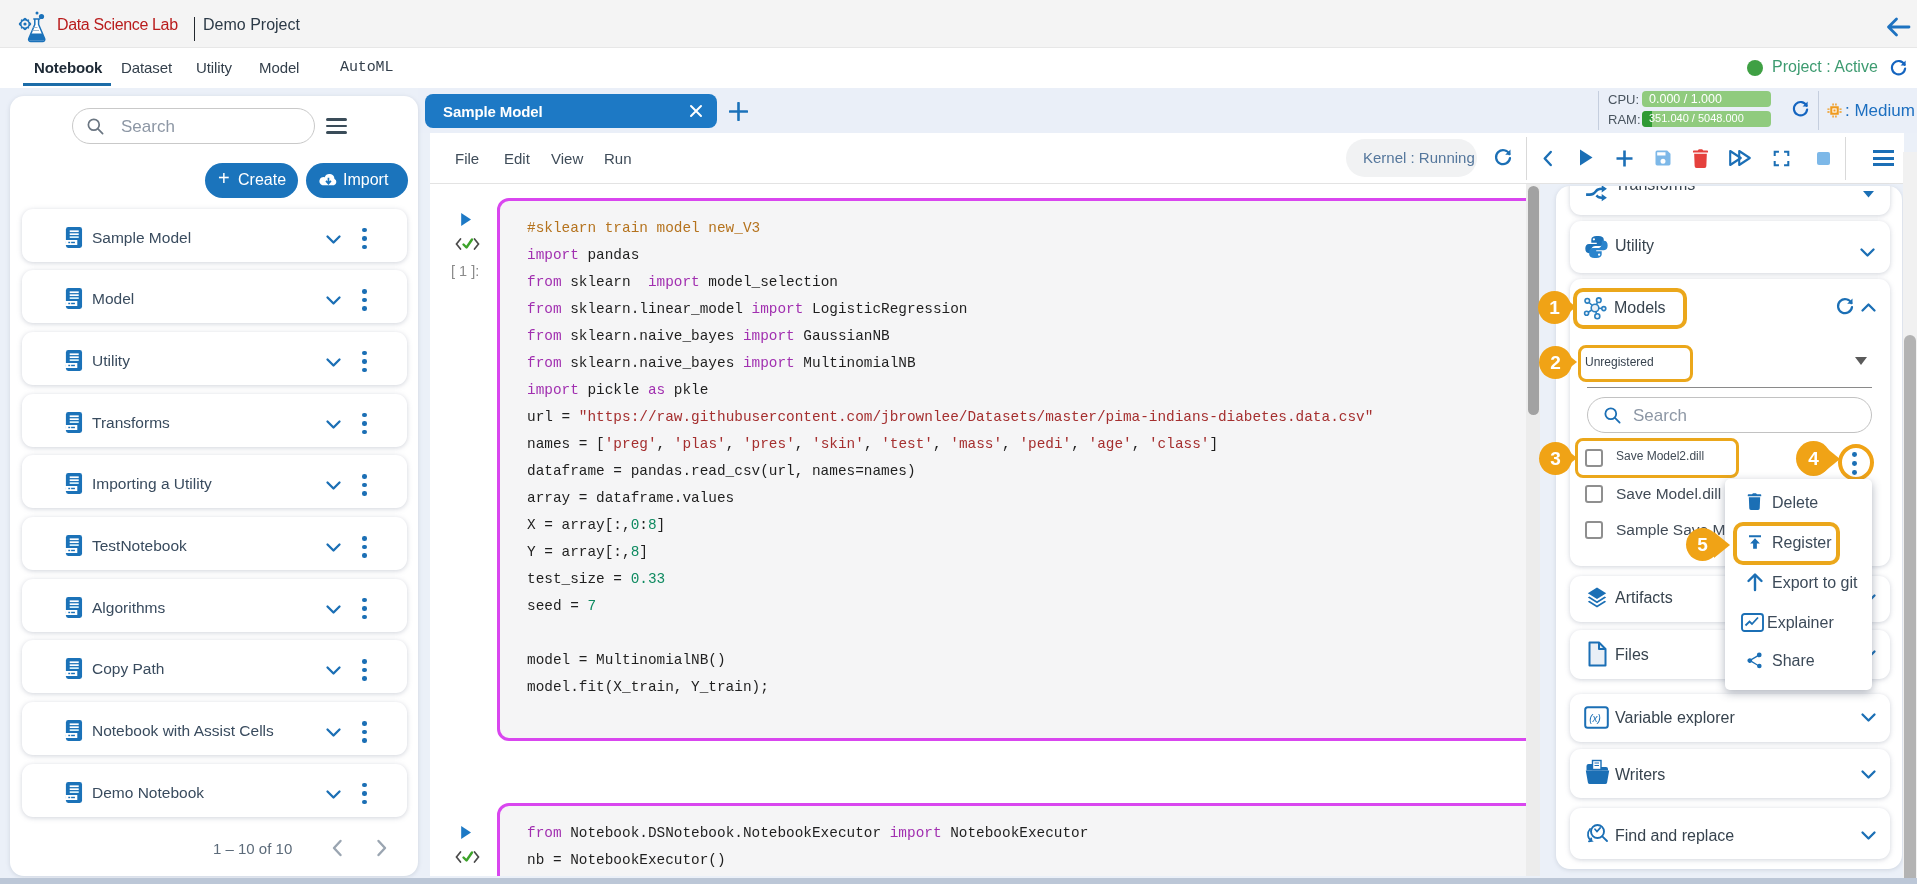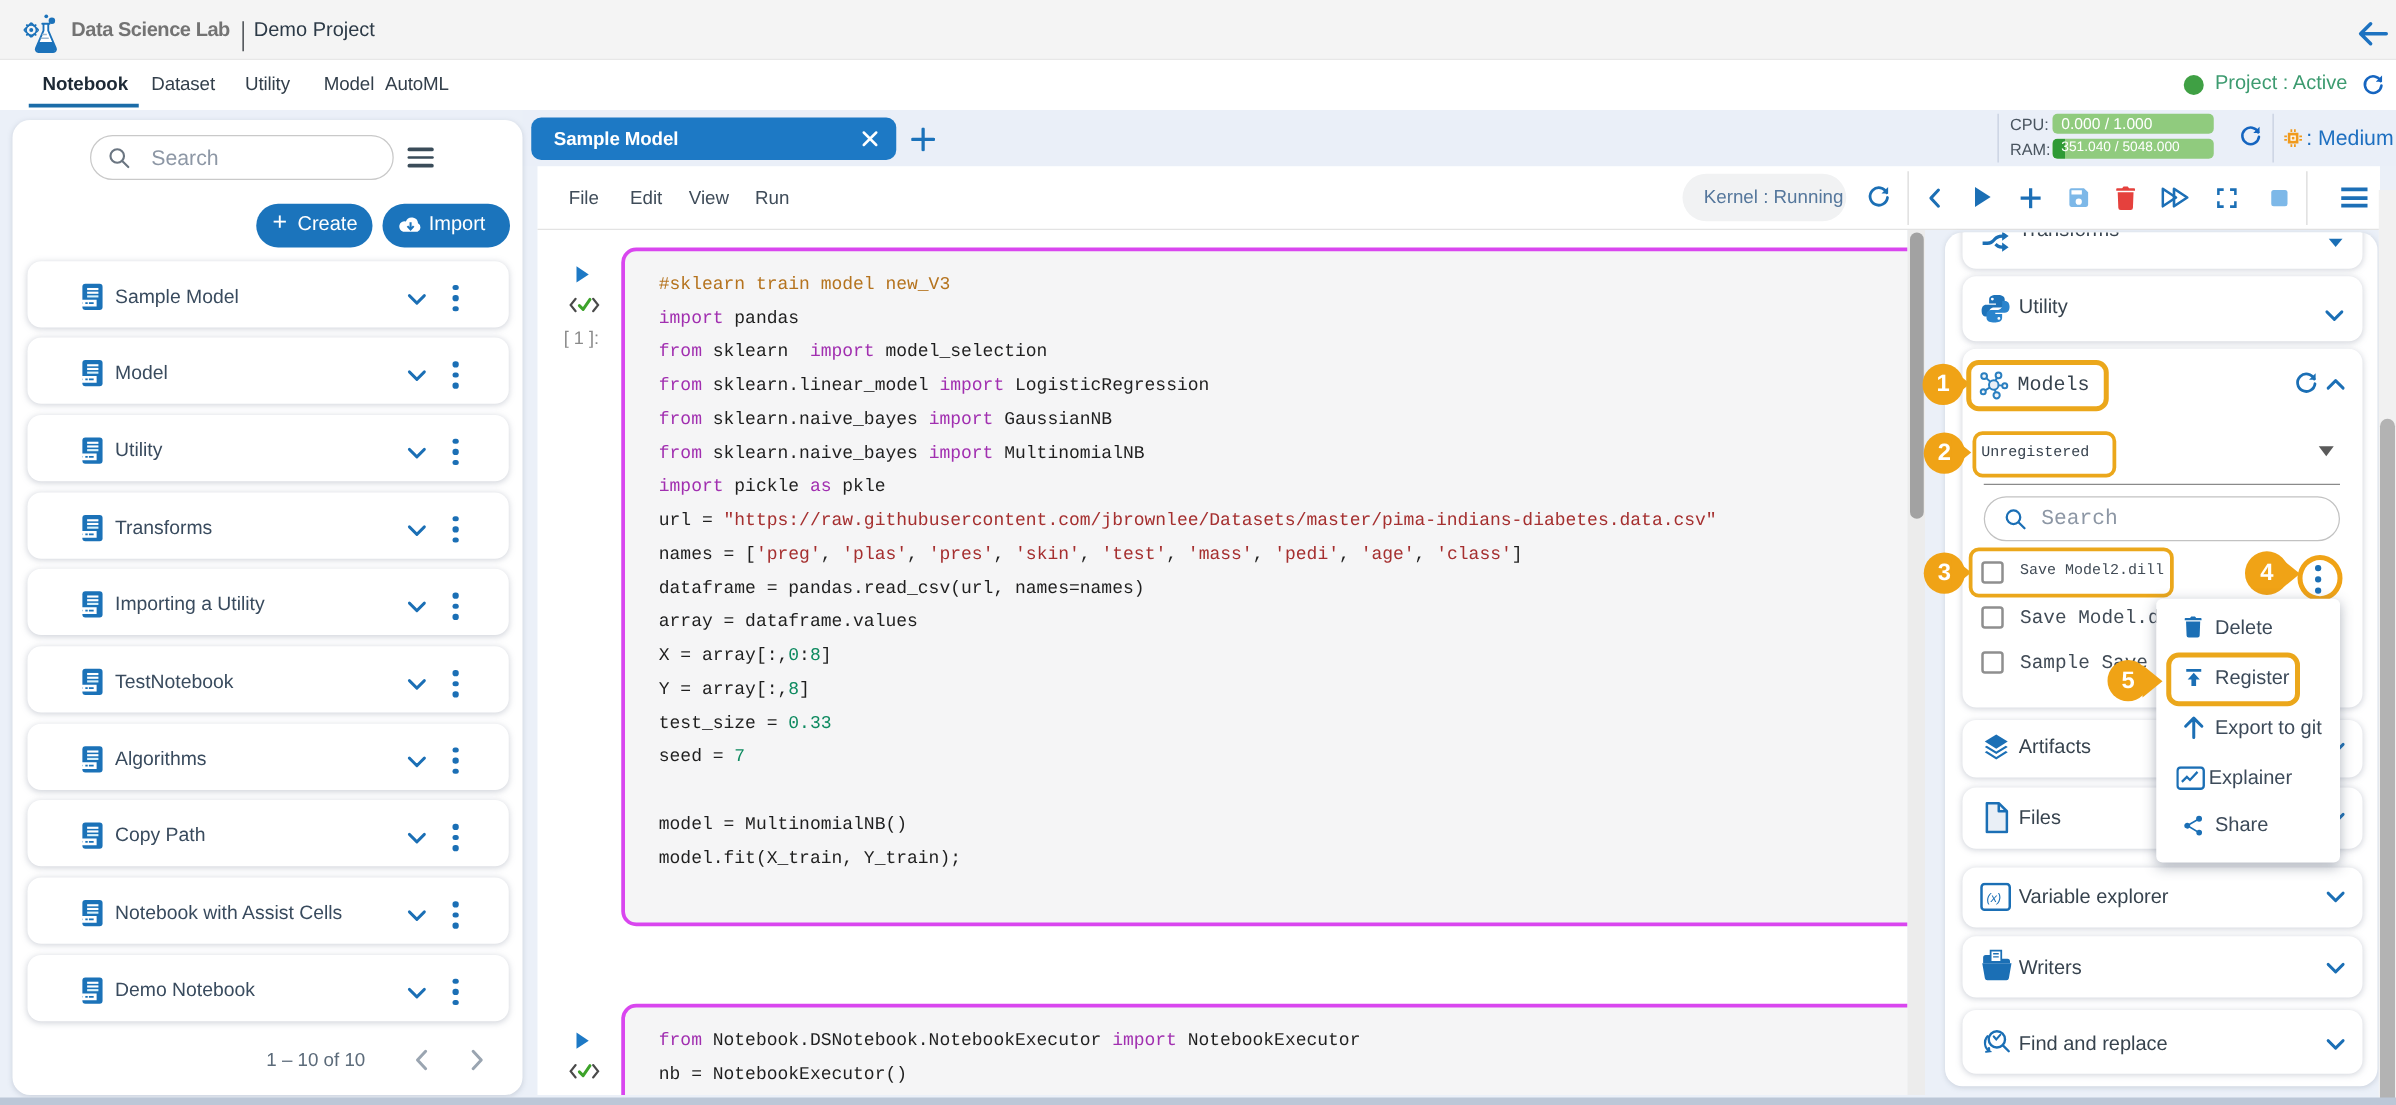--- a/index.html
+++ b/index.html
@@ -2,21 +2,21 @@
 <html><head>
 <meta charset="utf-8">
 <style>
 * { margin:0; padding:0; box-sizing:border-box; }
 html,body { width:1917px; height:884px; overflow:hidden; }
 body { font-family:"Liberation Sans", sans-serif; background:#ebf0f8; position:relative; }
 .abs { position:absolute; }
 svg { display:block; }
 
 #header { left:0; top:0; width:1917px; height:48px; background:#f4f4f4; border-bottom:1px solid #e7e7e7; }
-#brand { left:57px; top:16px; font-size:16px; font-weight:bold; color:#737373; letter-spacing:-0.35px;text-align:right;}
+#brand { left:57px; top:16px; font-size:16px; font-weight:normal; color:#b91c1c; letter-spacing:-0.35px;text-align:right;}
 #hdiv { left:193.5px; top:17px; width:1.6px; height:24px; background:#23282e; }
 #dproj { left:203px; top:16px; font-size:16px; color:#2c3a47; }
 
 #nav { left:0; top:48px; width:1917px; height:40px; background:#fff; }
 .navtab { top:11px; font-size:15px; letter-spacing:-0.1px; color:#333f4b; }
 #underline { left:23px; top:35px; width:88px; height:3px; background:#1b6ca8; }
 #projstat { left:1772px; top:10px; font-size:16px; color:#3d9b70; }
 #gdot { left:1747px; top:12px; width:16px; height:16px; border-radius:50%; background:#3fa044; }
 
 #tabstrip { left:418px; top:88px; width:1499px; height:45px; background:#eaeff8; }
@@ -79,21 +79,21 @@
   <div id="dproj" class="abs">Demo Project</div>
   <svg class="abs" style="left:1885px;top:16px" width="26" height="22" viewBox="0 0 26 22">
     <path d="M24 11 H4 M11.5 3 L3.5 11 L11.5 19" fill="none" stroke="#1d72c0" stroke-width="2.8" stroke-linecap="round" stroke-linejoin="round"></path>
   </svg>
 </div>
 <div id="nav" class="abs">
   <div class="navtab abs" style="left:34px;color:#1d2935;font-weight:bold;">Notebook</div>
   <div class="navtab abs" style="left:121px;">Dataset</div>
   <div class="navtab abs" style="left:196px;">Utility</div>
   <div class="navtab abs" style="left:259px;">Model</div>
-  <div class="navtab abs" style="left:308px;">AutoML</div>
+  <div class="navtab abs" style="left:340px;font-family:Liberation Mono, monospace;">AutoML</div>
   <div id="underline" class="abs"></div>
   <div id="gdot" class="abs"></div>
   <div id="projstat" class="abs">Project : Active</div>
   <svg class="abs" style="left:1889px;top:11px" width="19" height="19" viewBox="0 0 20 20">
     <path d="M16.4 6.2 A7 7 0 1 0 17 10" fill="none" stroke="#1565c0" stroke-width="2.2" stroke-linecap="round"></path>
     <path d="M17.5 1.5 V6.8 H12.2 Z" fill="#1565c0"></path>
   </svg>
 </div>
 <div id="tabstrip" class="abs"></div>
 <div id="bigtab" class="abs">
@@ -464,21 +464,21 @@
   <div class="pcard abs" style="top:35px;height:52px;">
     <svg class="abs" style="left:14px;top:13px" width="25" height="26" viewBox="0 0 48 48">
       <path d="M24 3 c-6 0 -10 2.5 -10 7 v6 h10.5 v2 H9.5 c-4.5 0 -7 3.5 -7 9 s2.5 9 7 9 H14 v-6.5 c0 -4.5 3.5 -7.5 8 -7.5 h9 c4 0 7 -2.5 7 -6.5 V10 c0 -4.5 -4 -7 -10 -7 z M19 7 a2.2 2.2 0 1 1 0 4.4 a2.2 2.2 0 0 1 0 -4.4 z" fill="#1e73b9"></path>
       <path d="M24 45 c6 0 10 -2.5 10 -7 v-6 H23.5 v-2 h14.9 c4.5 0 7 -3.5 7 -9 s-2.5 -9 -7 -9 H34 v6.5 c0 4.5 -3.5 7.5 -8 7.5 h-9 c-4 0 -7 2.5 -7 6.5 V38 c0 4.5 4 7 10 7 z M29 41 a2.2 2.2 0 1 1 0 -4.4 a2.2 2.2 0 0 1 0 4.4 z" fill="#2a84cd"></path>
     </svg>
     <span class="ptitle" style="top:16px;">Utility</span>
     <svg class="abs" style="left:289px;top:26px" width="17" height="11" viewBox="0 0 17 11">
         <path d="M2.5 2.5 L8.5 8.5 L14.5 2.5" fill="none" stroke="#1b6fb5" stroke-width="2.3" stroke-linecap="round" stroke-linejoin="round"></path>
       </svg>
   </div>
-  <div class="pcard abs" style="top:93px;height:287px;font-family:Liberation Mono, monospace;">
+  <div class="pcard abs" style="top:93px;height:287px;">
     <svg class="abs" style="left:12px;top:16px" width="26" height="26" viewBox="0 0 26 26">
       <g stroke="#2a7fc0" stroke-width="1.6" fill="none">
         <path d="M13 13 L6 6.5 M13 13 L16 6 M13 13 L20.5 13.5 M13 13 L14.8 20 M13 13 L5.8 17.5"></path>
         <circle cx="13" cy="13" r="3.8" fill="#e9eff6"></circle>
         <circle cx="5.3" cy="5.8" r="2.3" fill="#eef4fa"></circle>
         <circle cx="16.8" cy="5.2" r="2.3" fill="#eef4fa"></circle>
         <circle cx="21.8" cy="13.6" r="2" fill="#eef4fa"></circle>
         <circle cx="15.3" cy="21.2" r="2.5" fill="#eef4fa"></circle>
         <circle cx="4.6" cy="18.3" r="2" fill="#eef4fa"></circle>
       </g>

